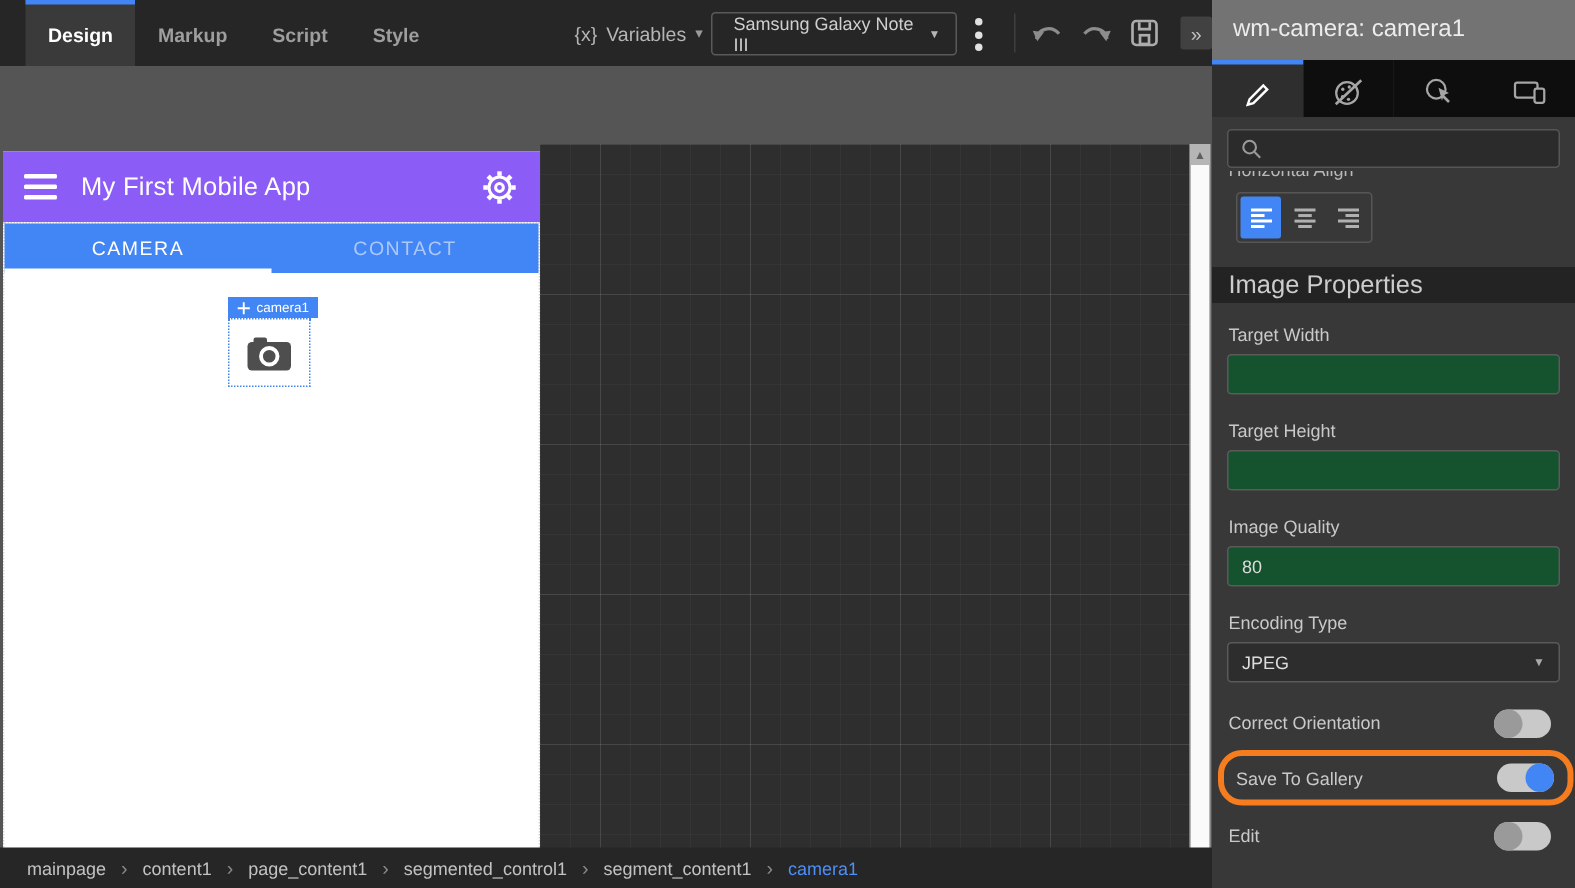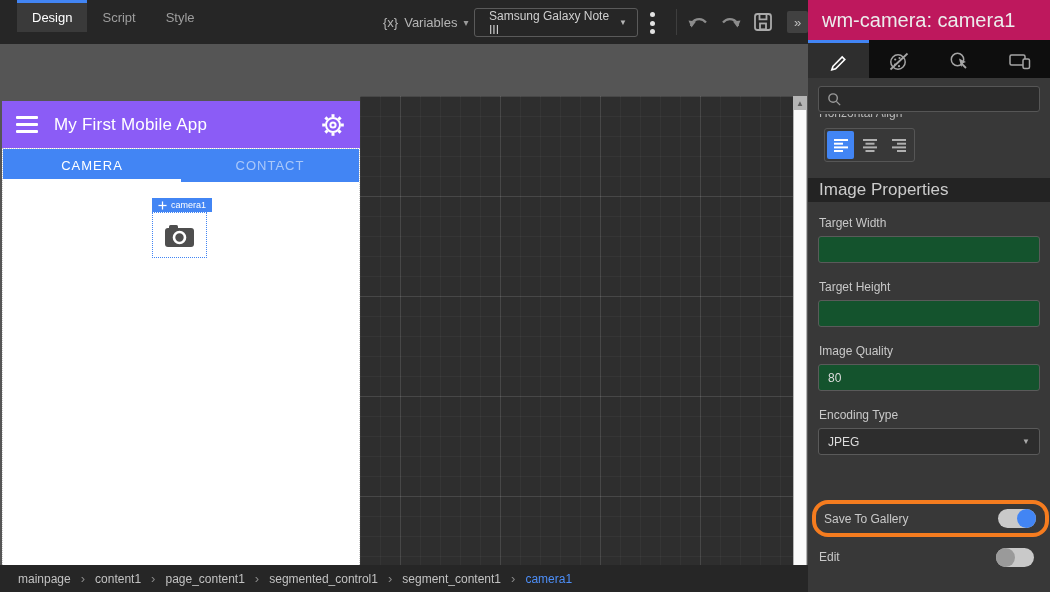--- a/index.html
+++ b/index.html
@@ -3,22 +3,22 @@
 <meta charset="utf-8">
 <style>
   * { margin:0; padding:0; box-sizing:border-box; }
   html,body { width:1050px; height:592px; overflow:hidden; background:#1c1c1c;
               font-family:"Liberation Sans", sans-serif; }
   #page { position:relative; width:1050px; height:592px; background:#555; }
 
   
   #toolbar { position:absolute; left:0; top:0; width:808px; height:44px; background:#262626; }
   .tt-tabs { position:absolute; left:17px; top:0; height:44px; display:flex; }
-  .tt-tab { height:32px; padding:0 15px; display:flex; align-items:center; font-size:13px;
-            color:#9e9e9e; border-top:3px solid transparent; cursor:pointer; }
+  .tt-tab { height:44px; padding:0 15px; display:flex; align-items:center; font-size:13px;
+            color:#9e9e9e; border-top:3px solid transparent; cursor:pointer;font-weight:bold; }
   .tt-tab.active { background:#3a3a3a; color:#fff; border-top:3px solid #4285f4; }
   .vars { position:absolute; left:383px; top:0; height:44px; display:flex; align-items:center;
           gap:6px; color:#b5b5b5; font-size:13px; }
   .vars .caret { font-size:10px; color:#9a9a9a; }
   .device-select { position:absolute; left:474px; top:8px; width:164px; height:29px;
           border:1px solid #5a5a5a; border-radius:3px; display:flex; align-items:center;
           padding:0 10px 0 14px; color:#cfcfcf; font-size:12px; }
   .device-select .arrow { margin-left:auto; font-size:8px; color:#b5b5b5; }
   .kebab { position:absolute; left:650px; top:12px; width:6px; height:22px; display:flex;
            flex-direction:column; justify-content:space-between; cursor:pointer; }
@@ -71,21 +71,21 @@
 
   
   #breadcrumb { position:absolute; left:0; top:565px; width:808px; height:27px; background:#262626;
             display:flex; align-items:center; padding-left:18px; font-size:12px; color:#c2c2c2; }
   #breadcrumb .bc-item { cursor:pointer; }
   #breadcrumb .bc-item.active { color:#4d8ef7; }
   #breadcrumb .bc-sep { color:#8a8a8a; margin:0 10px; font-size:13px; }
 
   
   #panel { position:absolute; left:808px; top:0; width:242px; height:592px; background:#383838; }
-  .pn-title { height:40px; background:#be185d; color:#ececec; font-size:20px;
+  .pn-title { height:40px; background:#737373; color:#ececec; font-size:16px;
             display:flex; align-items:center; padding-left:14px; }
   .pn-tabs { display:flex; height:38px; }
   .pn-tab { width:60.5px; height:38px; background:#0e0e0e; display:flex; align-items:center;
             justify-content:center; border-top:3px solid transparent; cursor:pointer; }
   .pn-tab.active { background:#2e2e2e; border-top:3px solid #4285f4; }
   .pn-search { position:absolute; left:10px; top:86px; width:222px; height:26px;
             background:#2b2b2b; border:1px solid #565656; border-radius:3px;
             display:flex; align-items:center; padding:0 8px; gap:6px; }
   .pn-search input { flex:1; background:transparent; border:none; outline:none;
             color:#ccc; font-size:12px; font-family:"Liberation Sans",sans-serif; }
@@ -122,20 +122,21 @@
   .highlight-row .toggle { margin-right:9px; }
 </style>
 </head>
 <body>
 
 <div id="page">
 
   <div id="toolbar">
     <div class="tt-tabs">
         <div class="tt-tab active">Design</div>
+        <div class="tt-tab">Markup</div>
         <div class="tt-tab">Script</div>
         <div class="tt-tab">Style</div>
       </div>
 
     <div class="vars">
       <span>{x}</span>
       <span>Variables</span>
       <span class="caret">▾</span>
     </div>
 
@@ -343,20 +344,26 @@
 
     <div class="pn-label" style="top:344px;">Image Quality</div>
     <input class="pn-input" style="top: 364px;" value="80">
 
     <div class="pn-label" style="top:408px;">Encoding Type</div>
     <div class="pn-select" style="top:428px;justify-content:center;">
       <span>JPEG</span>
       <span class="arrow">▼</span>
     </div>
 
+    <div class="toggle-row" style="top:468px;">
+      <div class="pn-label">Correct Orientation</div>
+      <div class="toggle off">
+          <div class="knob"></div>
+        </div>
+    </div>
 
     <div class="highlight-row">
       <div class="pn-label">Save To Gallery</div>
       <div class="toggle on">
           <div class="knob"></div>
         </div>
     </div>
 
     <div class="toggle-row" style="top:543px;">
       <div class="pn-label">Edit</div>

